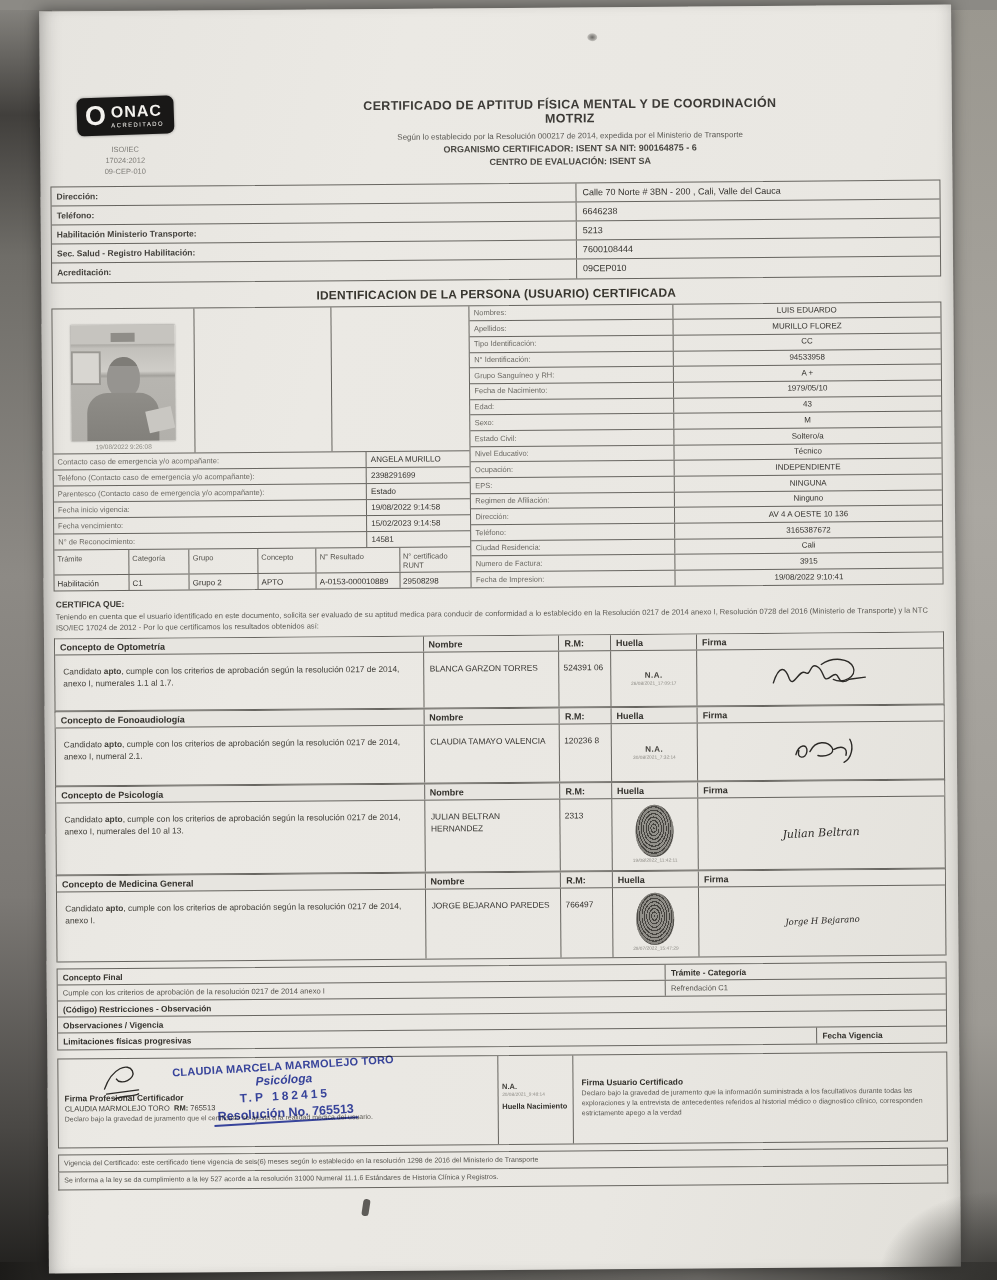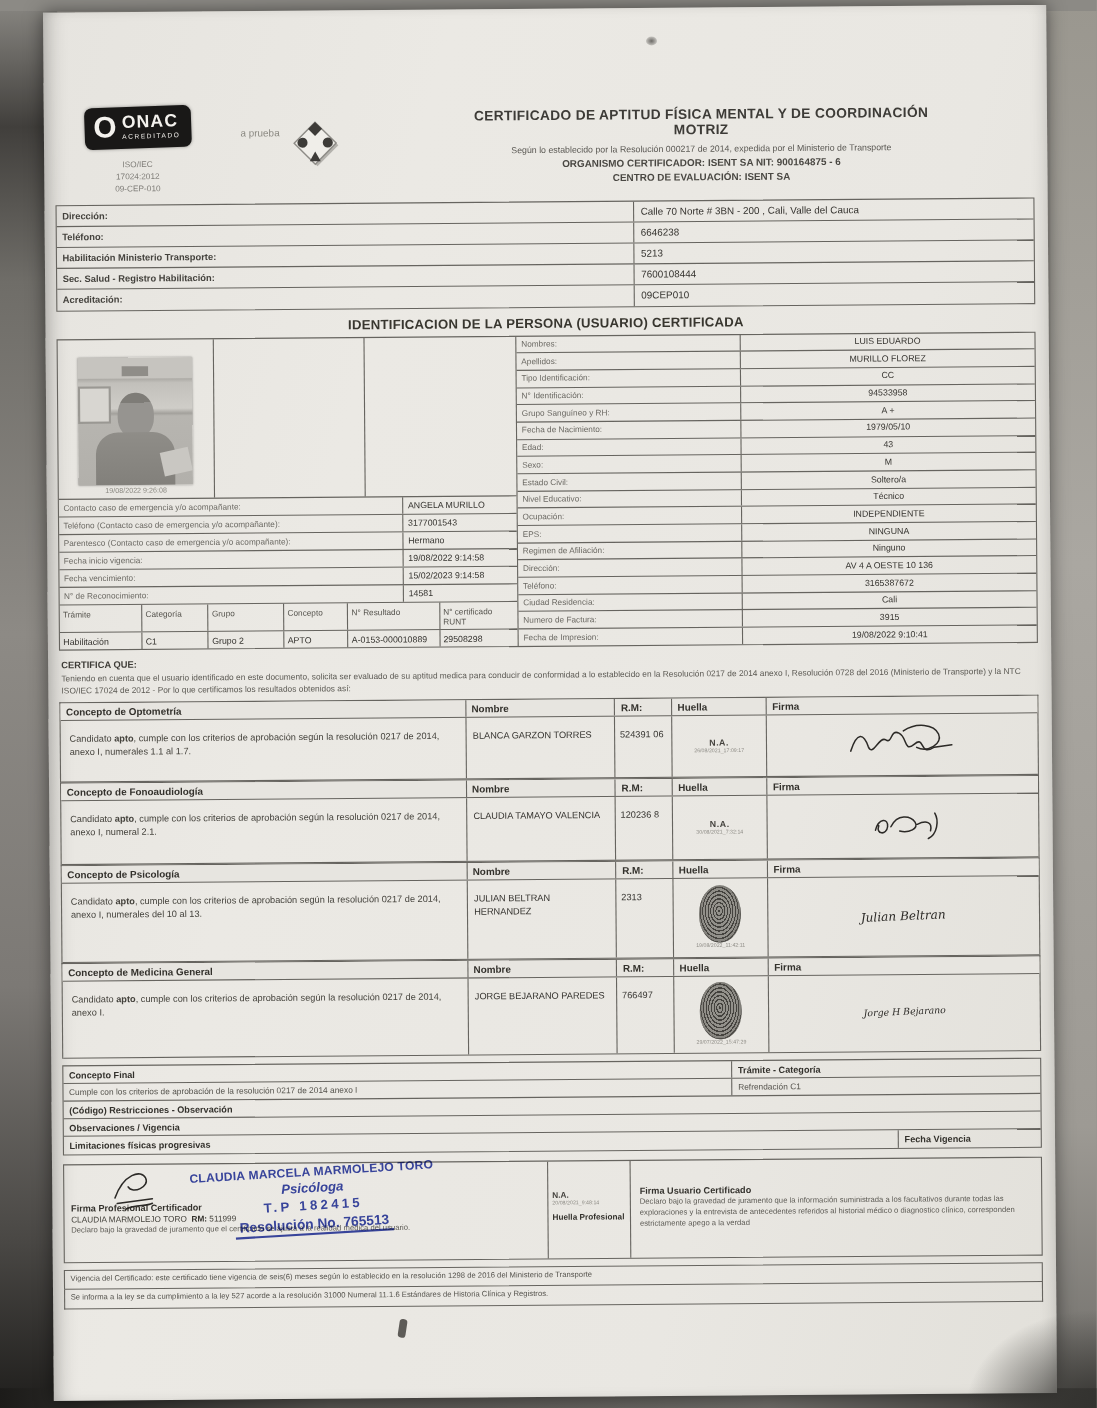--- a/index.html
+++ b/index.html
@@ -177,31 +177,20 @@
             <div class="onac-name">ONAC</div>
             <div class="onac-sub">ACREDITADO</div>
           </span>
         </div>
         <div class="iso-lines">
           <div>ISO/IEC</div>
           <div>17024:2012</div>
           <div>09-CEP-010</div>
         </div>
       </div>
-      <div class="aprueba">
-        <span class="aprueba-label">a prueba</span>
-        <svg width="58" height="58" viewBox="0 0 58 58">
-          <rect x="17" y="17" width="27" height="27" transform="rotate(45 30.5 30.5)" fill="#b4b2ad"></rect>
-          <rect x="15" y="15" width="27" height="27" transform="rotate(45 28.5 28.5)" fill="#f0eee9" stroke="#8d8b86" stroke-width="1.3"></rect>
-          <rect x="24" y="11" width="9" height="9" transform="rotate(45 28.5 15.5)" fill="#3d3b38"></rect>
-          <circle cx="40" cy="28" r="4.6" fill="#3d3b38"></circle>
-          <circle cx="17" cy="28" r="4.6" fill="#3d3b38"></circle>
-          <polygon points="28.5,36 33.5,45 23.5,45" fill="#3d3b38"></polygon>
-        </svg>
-      </div>
       <div class="title-block">
         <div class="title-main">
           <span>CERTIFICADO DE APTITUD FÍSICA MENTAL Y DE COORDINACIÓN</span><br>
           <span>MOTRIZ</span>
         </div>
         <div class="title-sub1">Según lo establecido por la Resolución 000217 de 2014, expedida por el Ministerio de Transporte</div>
         <div class="title-sub2">ORGANISMO CERTIFICADOR: ISENT SA NIT: 900164875 - 6</div>
         <div class="title-sub3">CENTRO DE EVALUACIÓN: ISENT SA</div>
       </div>
     </div>
@@ -247,25 +236,25 @@
           <div class="photo-cell2"></div>
           <div class="photo-cell3"></div>
         </div>
         <div class="em">
           <div class="r">
               <div class="lbl">Contacto caso de emergencia y/o acompañante:</div>
               <div class="val">ANGELA MURILLO</div>
             </div>
           <div class="r">
               <div class="lbl">Teléfono (Contacto caso de emergencia y/o acompañante):</div>
-              <div class="val">3177001543</div>
+              <div class="val">2398291699</div>
             </div>
           <div class="r">
               <div class="lbl">Parentesco (Contacto caso de emergencia y/o acompañante):</div>
-              <div class="val">Hermano</div>
+              <div class="val">Estado</div>
             </div>
           <div class="r">
               <div class="lbl">Fecha inicio vigencia:</div>
               <div class="val">19/08/2022 9:14:58</div>
             </div>
           <div class="r">
               <div class="lbl">Fecha vencimiento:</div>
               <div class="val">15/02/2023 9:14:58</div>
             </div>
           <div class="r" style="border-bottom:1px solid #66645f;">
@@ -491,34 +480,34 @@
       <div class="sb-left">
         <svg class="sig-svg prof-sig" width="62" height="46" viewBox="0 0 62 46">
           <path d="M12 30 C20 8, 36 4, 40 12 C44 20, 28 27, 24 20"></path>
           <path d="M14 35 L46 31 M22 40 C32 36, 40 38, 46 35"></path>
         </svg>
         <div style="height:30px;"></div>
         <div class="sb-title">Firma Profesional Certificador</div>
         <div class="prof-name">
           <span>CLAUDIA MARMOLEJO TORO</span>&nbsp;
           <b>RM:</b>
-          <span>511999</span>
+          <span>765513</span>
         </div>
         <div class="sb-fine">Declaro bajo la gravedad de juramento que el certificado se ajusta a la realidad médica del usuario.</div>
         <div class="stamp">
           <div class="stamp-l1">CLAUDIA MARCELA MARMOLEJO TORO</div>
           <div class="stamp-l2">Psicóloga</div>
           <div class="stamp-l3">T.P 182415</div>
           <div class="stamp-l4">Resolución No. 765513</div>
         </div>
       </div>
       <div class="sb-mid">
         <div class="mid-na">N.A.</div>
         <div class="tiny-ts">20/08/2021_9:48:14</div>
-        <div class="mid-lbl">Huella Profesional</div>
+        <div class="mid-lbl">Huella Nacimiento</div>
       </div>
       <div class="sb-right">
         <div class="sb-title">Firma Usuario Certificado</div>
         <div class="sb-fine">Declaro bajo la gravedad de juramento que la información suministrada a los facultativos durante todas las exploraciones y la entrevista de antecedentes referidos al historial médico o diagnostico clínico, corresponden estrictamente apego a la verdad</div>
       </div>
     </div>
 
     <div class="foot" style="margin-top:6px; border-top:1px solid #66645f;">Vigencia del Certificado: este certificado tiene vigencia de seis(6) meses según lo establecido en la resolución 1298 de 2016 del Ministerio de Transporte</div>
     <div class="foot">Se informa a la ley se da cumplimiento a la ley 527 acorde a la resolución 31000 Numeral 11.1.6 Estándares de Historia Clínica y Registros.</div>
 

